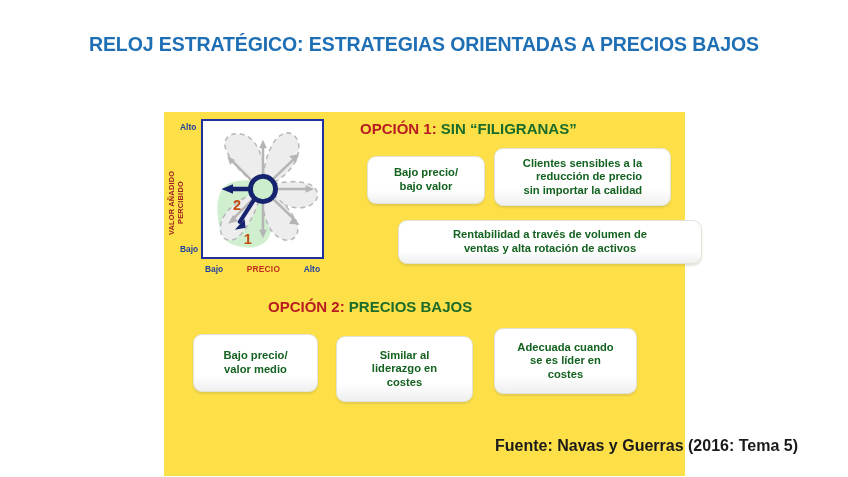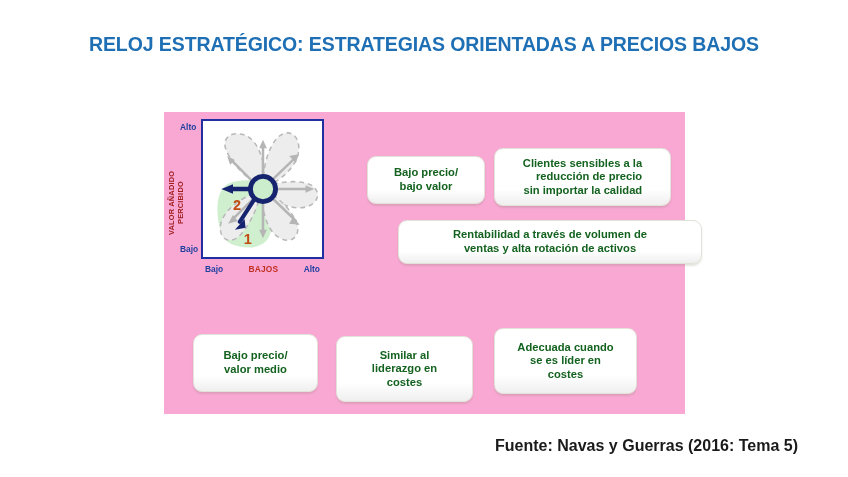--- a/index.html
+++ b/index.html
@@ -20,22 +20,22 @@
     font-weight:bold;
     letter-spacing:-0.1px;
     color:#1F6FB5;
     white-space:nowrap;
   }
 
   
   #content-panel{
     position:absolute;
     left:164px; top:112px;
-    width:521px; height:302px;
-    background:#f9a8d4;
+    width:521px; height:364px;
+    background:#fde047;
   }
 
   
   #clock-figure{
     position:absolute;
     left:8px; top:4px;
     width:180px; height:172px;
   }
   #axis-y-label{
     position:absolute;
@@ -175,38 +175,46 @@
 
         <circle cx="62" cy="70" r="13" fill="#CCEECC" stroke="#16236E" stroke-width="5"></circle>
 
         <text x="31" y="92" font-family="Liberation Sans, sans-serif" font-size="15" font-weight="bold" fill="#C24B10">2</text>
         <text x="42" y="127" font-family="Liberation Sans, sans-serif" font-size="15" font-weight="bold" fill="#C24B10">1</text>
       </svg>
     </div>
 
     <div id="axis-x">
       <span>Bajo</span>
-      <span class="axis-x-title">BAJOS</span>
+      <span class="axis-x-title">PRECIO</span>
       <span>Alto</span>
     </div>
   </div>
 
+  <div id="option1-heading" class="option-heading">
+    <span class="opt-num">OPCIÓN 1: </span>
+    <span class="opt-txt">SIN “FILIGRANAS”</span>
+  </div>
 
   <div class="info-box" id="box-bajo-precio-bajo-valor">
     <span>Bajo precio/<br>bajo valor</span>
   </div>
 
   <div class="info-box" id="box-clientes-sensibles">
     <span>Clientes sensibles a la<br>reducción de precio<br>sin importar la calidad</span>
   </div>
 
   <div class="info-box" id="box-rentabilidad">
     <span>Rentabilidad a través de volumen de<br>ventas y alta rotación de activos</span>
   </div>
 
+  <div id="option2-heading" class="option-heading">
+    <span class="opt-num">OPCIÓN 2: </span>
+    <span class="opt-txt">PRECIOS BAJOS</span>
+  </div>
 
   <div class="info-box" id="box-bajo-precio-valor-medio">
     <span>Bajo precio/<br>valor medio</span>
   </div>
 
   <div class="info-box" id="box-similar-liderazgo">
     <span>Similar al<br>liderazgo en<br>costes</span>
   </div>
 
   <div class="info-box" id="box-adecuada-lider">

